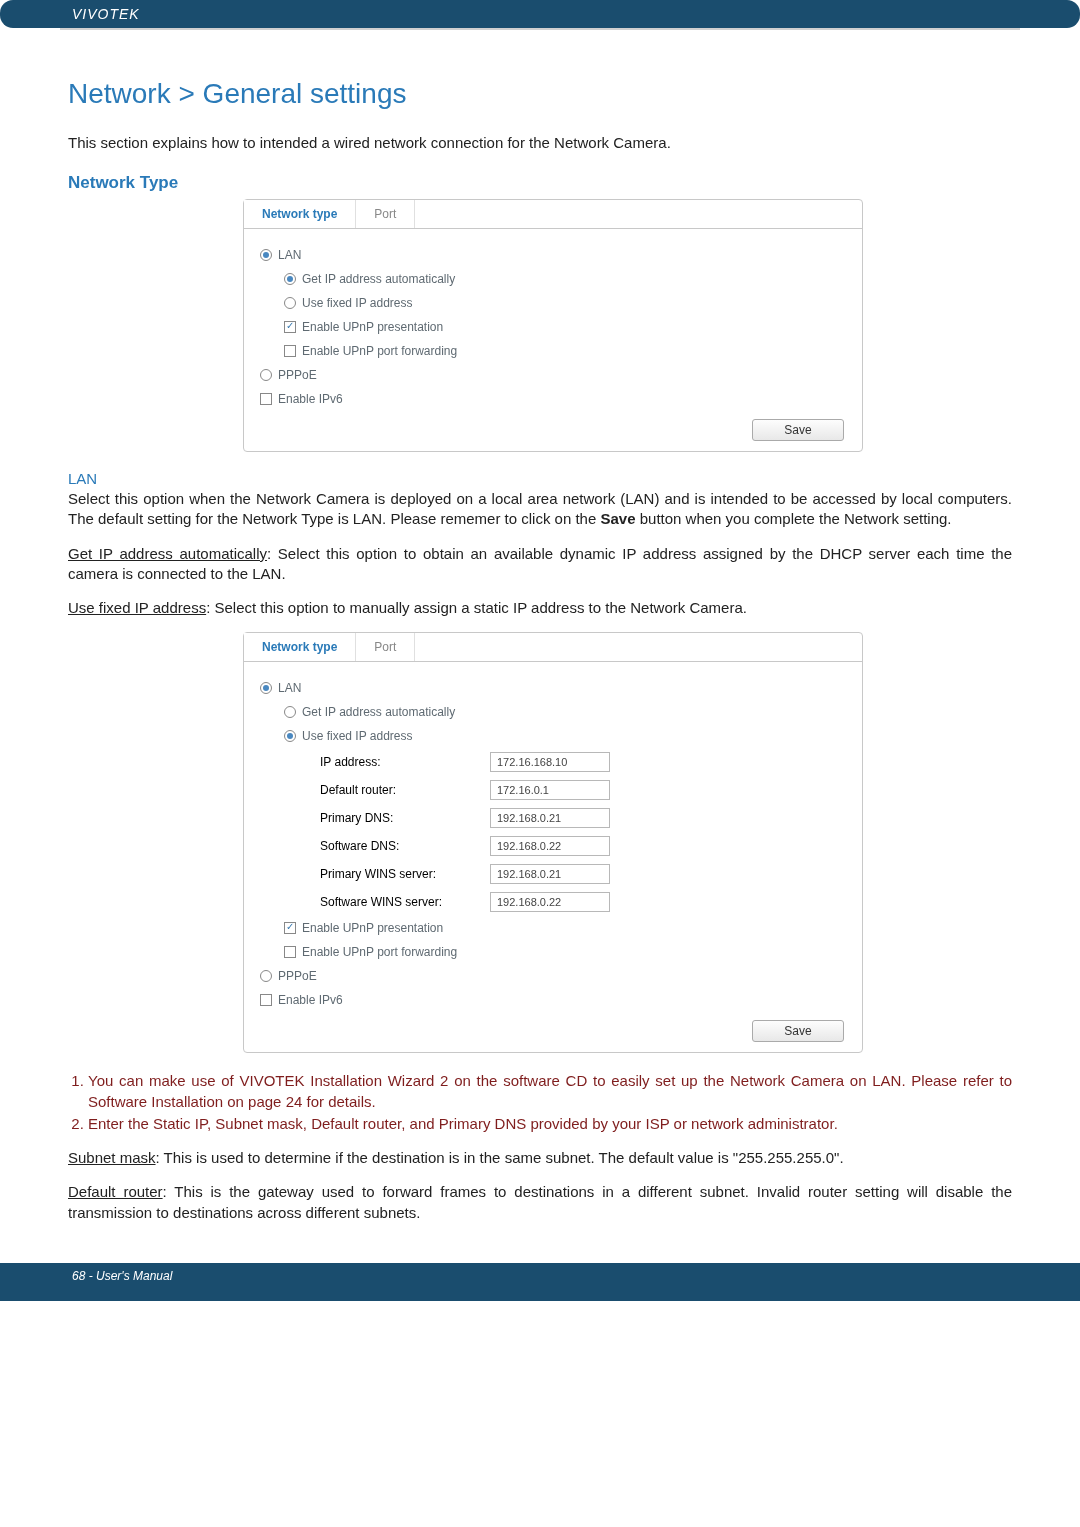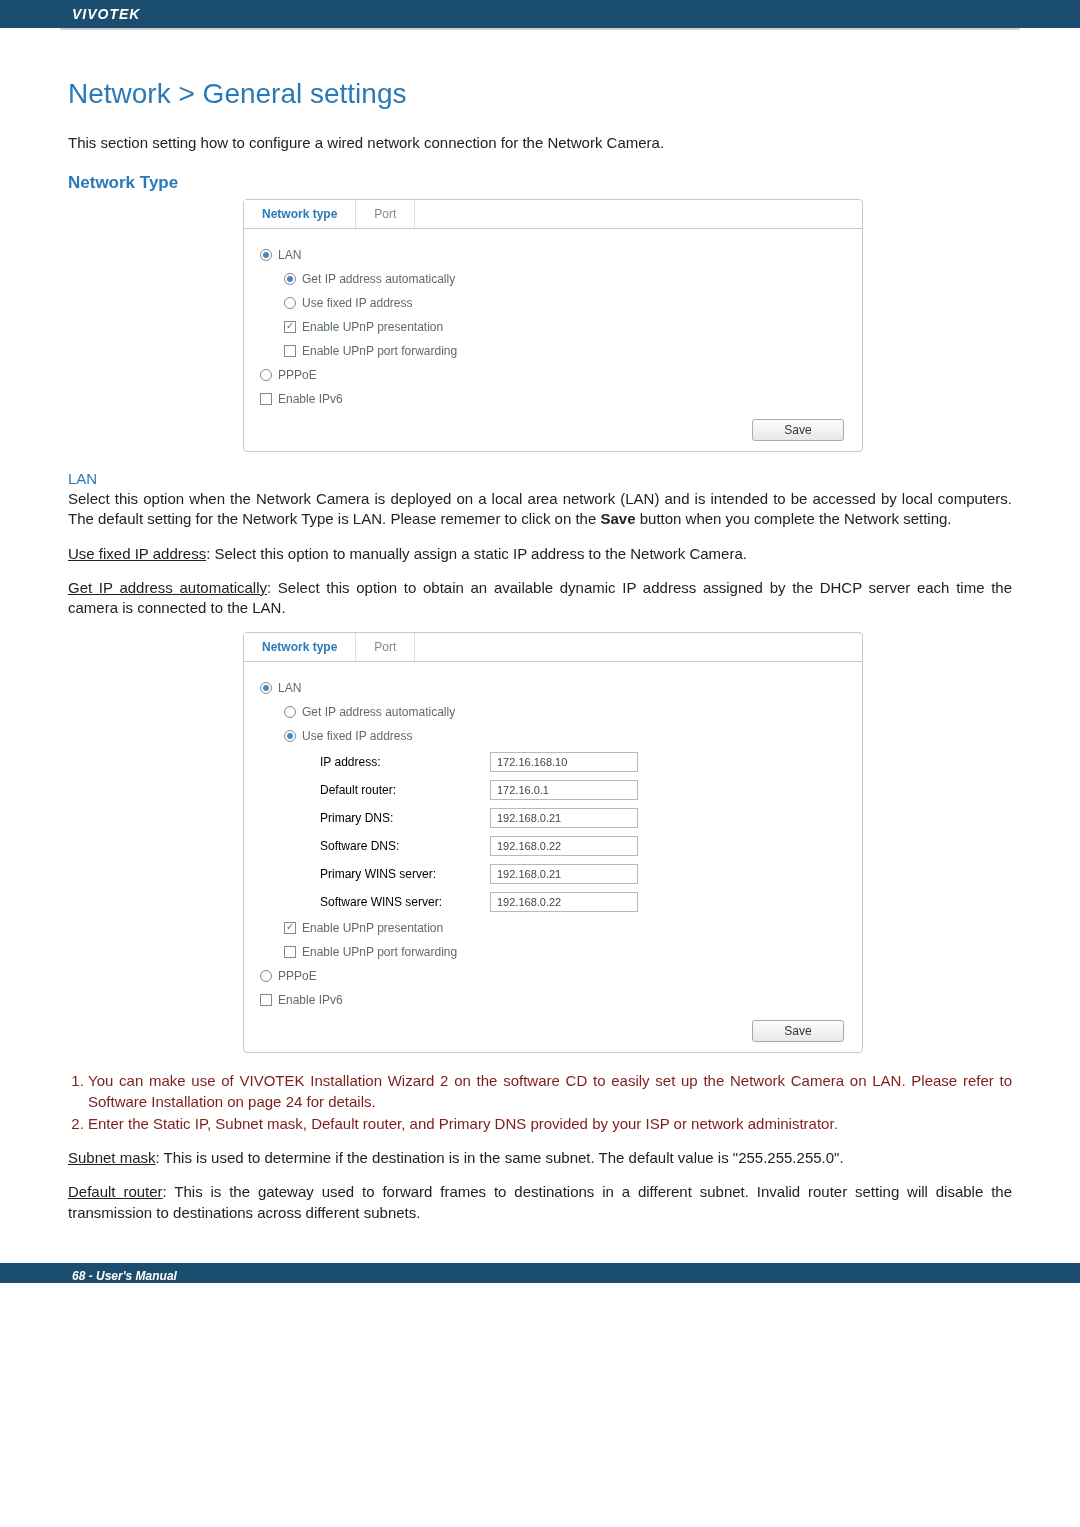--- a/index.html
+++ b/index.html
@@ -10,24 +10,25 @@
     margin: 0 auto;
     color: #333;
   }
   .page {
     padding: 0 0 40px 0;
   }
   .header-bar {
     background: #1a4d6e;
     color: #fff;
     font-style: italic;
-    font-weight: bold;
+    font-weight: normal;
     font-size: 14px;
     padding: 6px 0 6px 72px;
     letter-spacing: 1px;
+    border-radius: 13px;
   }
   .divider-line {
     height: 2px;
     background: #d0d0d0;
     margin: 0 60px 20px 60px;
   }
   .content {
     padding: 28px 68px 0 68px;
   }
   h1.section-title {
@@ -87,21 +88,21 @@
   .field-row {
     display: flex;
     align-items: center;
     padding: 4px 0 4px 60px;
   }
   .field-label {
     width: 170px;
     color: #000000;
   }
   .field-input {
-    width: 148px;
+    width: 120px;
     height: 20px;
     border: 1px solid #b8b8b8;
     background: #fff;
     font-size: 11px;
     padding: 2px 6px;
     color: #444;
   }
   .save-btn {
     position: absolute;
     right: 18px;
@@ -169,35 +170,34 @@
     position: absolute;
     font-size: 10px;
     color: #3a7ab0;
     top: -2px; left: 1px;
   }
   .footer {
     background: #1a4d6e;
     color: #fff;
     font-style: italic;
     font-size: 12px;
-    padding: 6px 0 0 72px;
+    padding: 6px 0 18px 72px;
     margin-top: 40px;
-    font-weight: bold;
   }
 </style>
 </head>
 <body>
 
 <div class="page">
   <div class="header-bar">VIVOTEK</div>
   <div class="divider-line"></div>
 
   <div class="content">
     <h1 class="section-title">Network &gt; General settings</h1>
-    <p class="intro">This section setting how to configure a wired network connection for the Network Camera.</p>
+    <p class="intro">This section explains how to intended a wired network connection for the Network Camera.</p>
 
     <h2 class="subsection">Network Type</h2>
 
     <div class="panel">
       <div class="tabs">
         <div class="tab active">Network type</div>
         <div class="tab">Port</div>
       </div>
       <div class="panel-body">
         <div class="form-row">
@@ -230,24 +230,24 @@
         </div>
         <button class="save-btn">Save</button>
       </div>
     </div>
 
     <h3 class="lan-title">LAN</h3>
     <p class="body-text">
       <span>Select this option when the Network Camera is deployed on a local area network (LAN) and is intended to be accessed by local computers. The default setting for the Network Type is LAN. Please rememer to click on the </span><span class="bold">Save</span><span> button when you complete the Network setting.</span>
     </p>
     <p class="body-text">
+      <span class="underline">Get IP address automatically</span><span>: Select this option to obtain an available dynamic IP address assigned by the DHCP server each time the camera is connected to the LAN.</span>
+    </p>
+    <p class="body-text">
       <span class="underline">Use fixed IP address</span><span>: Select this option to manually assign a static IP address to the Network Camera.</span>
-    </p>
-    <p class="body-text">
-      <span class="underline">Get IP address automatically</span><span>: Select this option to obtain an available dynamic IP address assigned by the DHCP server each time the camera is connected to the LAN.</span>
     </p>
 
     <div class="panel">
       <div class="tabs">
         <div class="tab active">Network type</div>
         <div class="tab">Port</div>
       </div>
       <div class="panel-body">
         <div class="form-row">
           <span class="radio-dot checked"></span>

